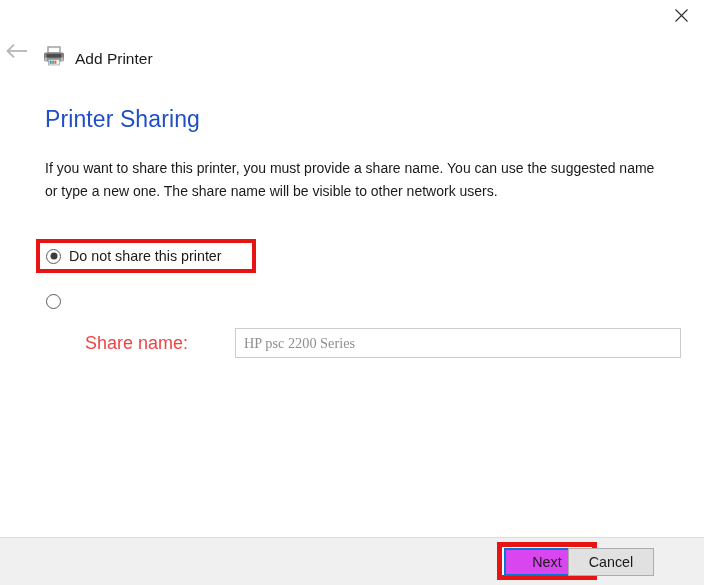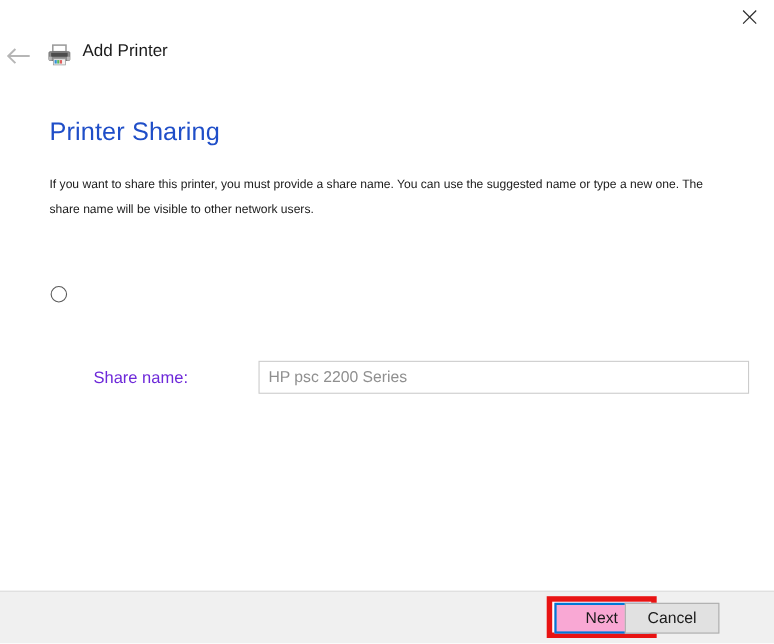--- a/index.html
+++ b/index.html
@@ -38,21 +38,21 @@
   .close-btn svg { display: block; }
 
   
   .header {
     position: absolute;
     top: 38px;
     left: 0;
     width: 704px;
     height: 30px;
     display: flex;
-    align-items: flex-start;
+    align-items: flex-end;
   }
   .back-arrow {
     width: 34px;
     height: 30px;
     display: flex;
     align-items: center;
     justify-content: center;
     flex: 0 0 auto;
     cursor: default;
   }
@@ -79,21 +79,21 @@
     color: #1f4ec8;
     letter-spacing: 0.1px;
   }
 
   
   .description {
     position: absolute;
     top: 157px;
     left: 45px;
     width: 610px;
-    font-size: 11px;
+    font-size: 14px;
     line-height: 23px;
     color: #1a1a1a;
   }
 
   
   .radio-group {
     position: absolute;
     top: 239px;
     left: 36px;
     width: 560px;
@@ -153,30 +153,30 @@
   }
   .field-row {
     display: flex;
     align-items: center;
     height: 30px;
     margin-bottom: 15px;
   }
   .field-label {
     width: 150px;
     flex: 0 0 auto;
-    font-size: 15px;
-    color: #6d28d9;
+    font-size: 18px;
+    color: #ef4444;
   }
   .field-input {
     width: 446px;
     height: 30px;
     box-sizing: border-box;
     border: 1px solid #cccccc;
     background: #ffffff;
-    font-family: Liberation Sans, sans-serif;
+    font-family: Liberation Serif, serif;
     font-size: 14.3px;
     color: #8f8f8f;
     padding: 0 8px;
     outline: none;
   }
 
   
   .footer {
     position: absolute;
     left: 0;
@@ -206,21 +206,21 @@
     display: flex;
     align-items: center;
     justify-content: center;
     box-sizing: border-box;
     cursor: default;
   }
   .btn-next {
     left: 504px;
     top: 548px;
     width: 86px;
-    background: #f9a8d4;
+    background: #d946ef;
     border: 2px solid #0078d7;
   }
   .btn-cancel {
     left: 568px;
     top: 548px;
     width: 86px;
     background: #e1e1e1;
     border: 1px solid #adadad;
   }
 </style>
@@ -269,20 +269,24 @@
 
   <div class="app-title">Add Printer</div>
 </div>
 
 <div class="page-heading">Printer Sharing</div>
 
 <div class="description">If you want to share this printer, you must provide a share name. You can use the suggested name or type a new one. The share name will be visible to other network users.</div>
 
 <div class="radio-group">
 
+  <div class="radio-row highlighted">
+    <span class="radio-mark checked"></span>
+    <span class="radio-label">Do not share this printer</span>
+  </div>
 
   <div class="radio-row plain">
     <span class="radio-mark"></span>
   </div>
 
 </div>
 
 <div class="form">
 
   <div class="field-row">

